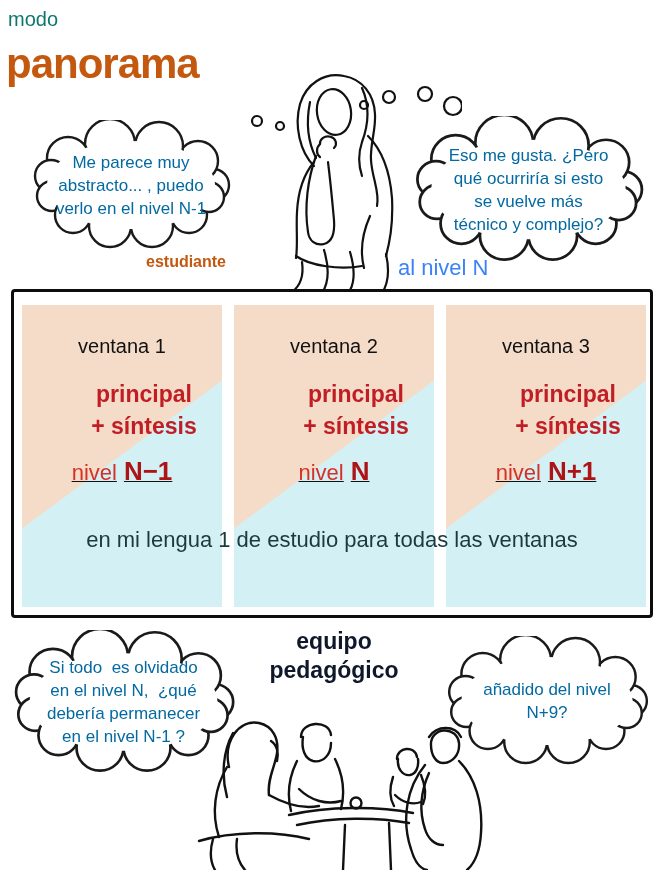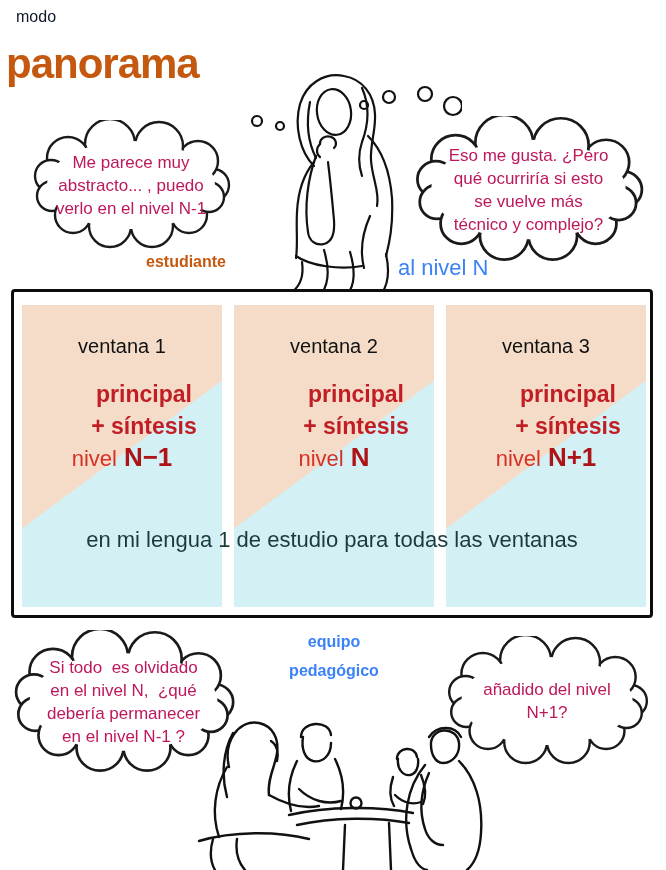--- a/index.html
+++ b/index.html
@@ -3,33 +3,33 @@
 <meta charset="utf-8">
 <style>
   html,body { margin:0; padding:0; background:#fff; }
   #canvas {
     position:relative; width:666px; height:870px; overflow:hidden;
     background:#fff; font-family:"Liberation Sans", sans-serif; color:#111;
   }
   .abs { position:absolute; }
 
   
-  .mode-label { left:16px; top:8px; font-size:16px; color:#0f172a; }
+  .mode-label { left:8px; top:8px; font-size:20px; color:#0f766e; }
   .page-title { left:6px; top:40px; font-size:42px; font-weight:bold; color:#c4580f; letter-spacing:-1px; }
 
   
   svg.sketch path, svg.sketch ellipse, svg.sketch circle { vector-effect:non-scaling-stroke; }
 
   
   .bubble { position:absolute; }
   .bubble svg.cloud { position:absolute; left:0; top:0; width:100%; height:100%; }
   .bubble .bubble-text {
     position:absolute; inset:0; display:flex; flex-direction:column;
     align-items:center; justify-content:center;
-    font-size:17px; line-height:23px; text-align:left; color:#be185d;
+    font-size:17px; line-height:23px; text-align:left; color:#0369a1;
   }
   .bubble .bubble-text span { display:block; white-space:pre; }
 
   .tl-bubble { left:26px;  top:120px; width:210px; height:130px; }
   .tr-bubble { left:407px; top:116px; width:243px; height:147px; }
   .bl-bubble { left:6px;   top:630px; width:235px; height:144px; }
   .br-bubble { left:440px; top:636px; width:214px; height:130px; }
 
   .student-label { left:146px; top:253px; font-size:16px; font-weight:bold; color:#c4580f; }
   .level-note    { left:398px; top:255px; font-size:22px; color:#3b82f6; }
@@ -46,33 +46,33 @@
   .panel .blue-wedge {
     position:absolute; inset:0; background:#d3f0f5;
     clip-path:polygon(0 74%, 100% 25%, 100% 100%, 0 100%);
   }
   .panel-1 { left:8px; }
   .panel-2 { left:220px; }
   .panel-3 { left:432px; }
   .panel .panel-content { position:relative; }
   .window-title { margin-top:30px; font-size:20px; color:#111; }
   .window-main  { margin-top:20px; font-size:23px; font-weight:bold; line-height:32px; color:#c01e24;padding-left:44px; }
-  .level-line   { margin-top:0; }
+  .level-line   { margin-top:14px;text-decoration:underline; }
   .level-prefix { font-size:22px; color:#d63126; margin-right:7px; }
   .level-value  { font-size:26px; font-weight:bold; color:#ad1418; }
 
   .board-footnote {
     position:absolute; left:0; top:235px; width:100%;
     text-align:center; font-size:22px; color:#1b3a3e;
   }
 
   
   .team-label {
     left:234px; top:627px; width:200px; text-align:center;
-    font-size:16px; font-weight:bold; line-height:29px; color:#3b82f6;
+    font-size:23px; font-weight:bold; line-height:29px; color:#0f172a;
   }
 </style>
 </head>
 <body>
 
 <div id="canvas">
 
   <svg width="0" height="0" style="position:absolute">
     <defs>
       <g id="cloud-shape" stroke="#1a1a1a" stroke-width="2.4" fill="#ffffff">
@@ -213,21 +213,21 @@
       <span>en el nivel N-1 ?</span>
     </div>
   </div>
 
   <div class="bubble br-bubble">
     <svg class="cloud" viewBox="0 0 210 130" preserveAspectRatio="none">
         <use href="#cloud-shape"></use>
       </svg>
     <div class="bubble-text">
       <span>añadido del nivel</span>
-      <span>N+1?</span>
+      <span>N+9?</span>
     </div>
   </div>
 
   <svg class="abs sketch" style="left:193px; top:703px;" width="292" height="167" viewBox="0 0 292 167" fill="none" stroke="#111" stroke-width="2.4" stroke-linecap="round">
     <path d="M 36,64 C 30,38 46,16 66,20 C 80,23 86,36 84,50 C 82,64 74,76 76,92"></path>
     <path d="M 78,38 C 84,42 86,50 84,58"></path>
     <path d="M 40,30 C 30,48 28,72 34,94"></path>
     <path d="M 34,64 C 22,84 18,110 26,134"></path>
     <path d="M 76,92 C 94,102 112,106 126,103"></path>
     <path d="M 6,138 C 40,128 84,128 116,136"></path>

